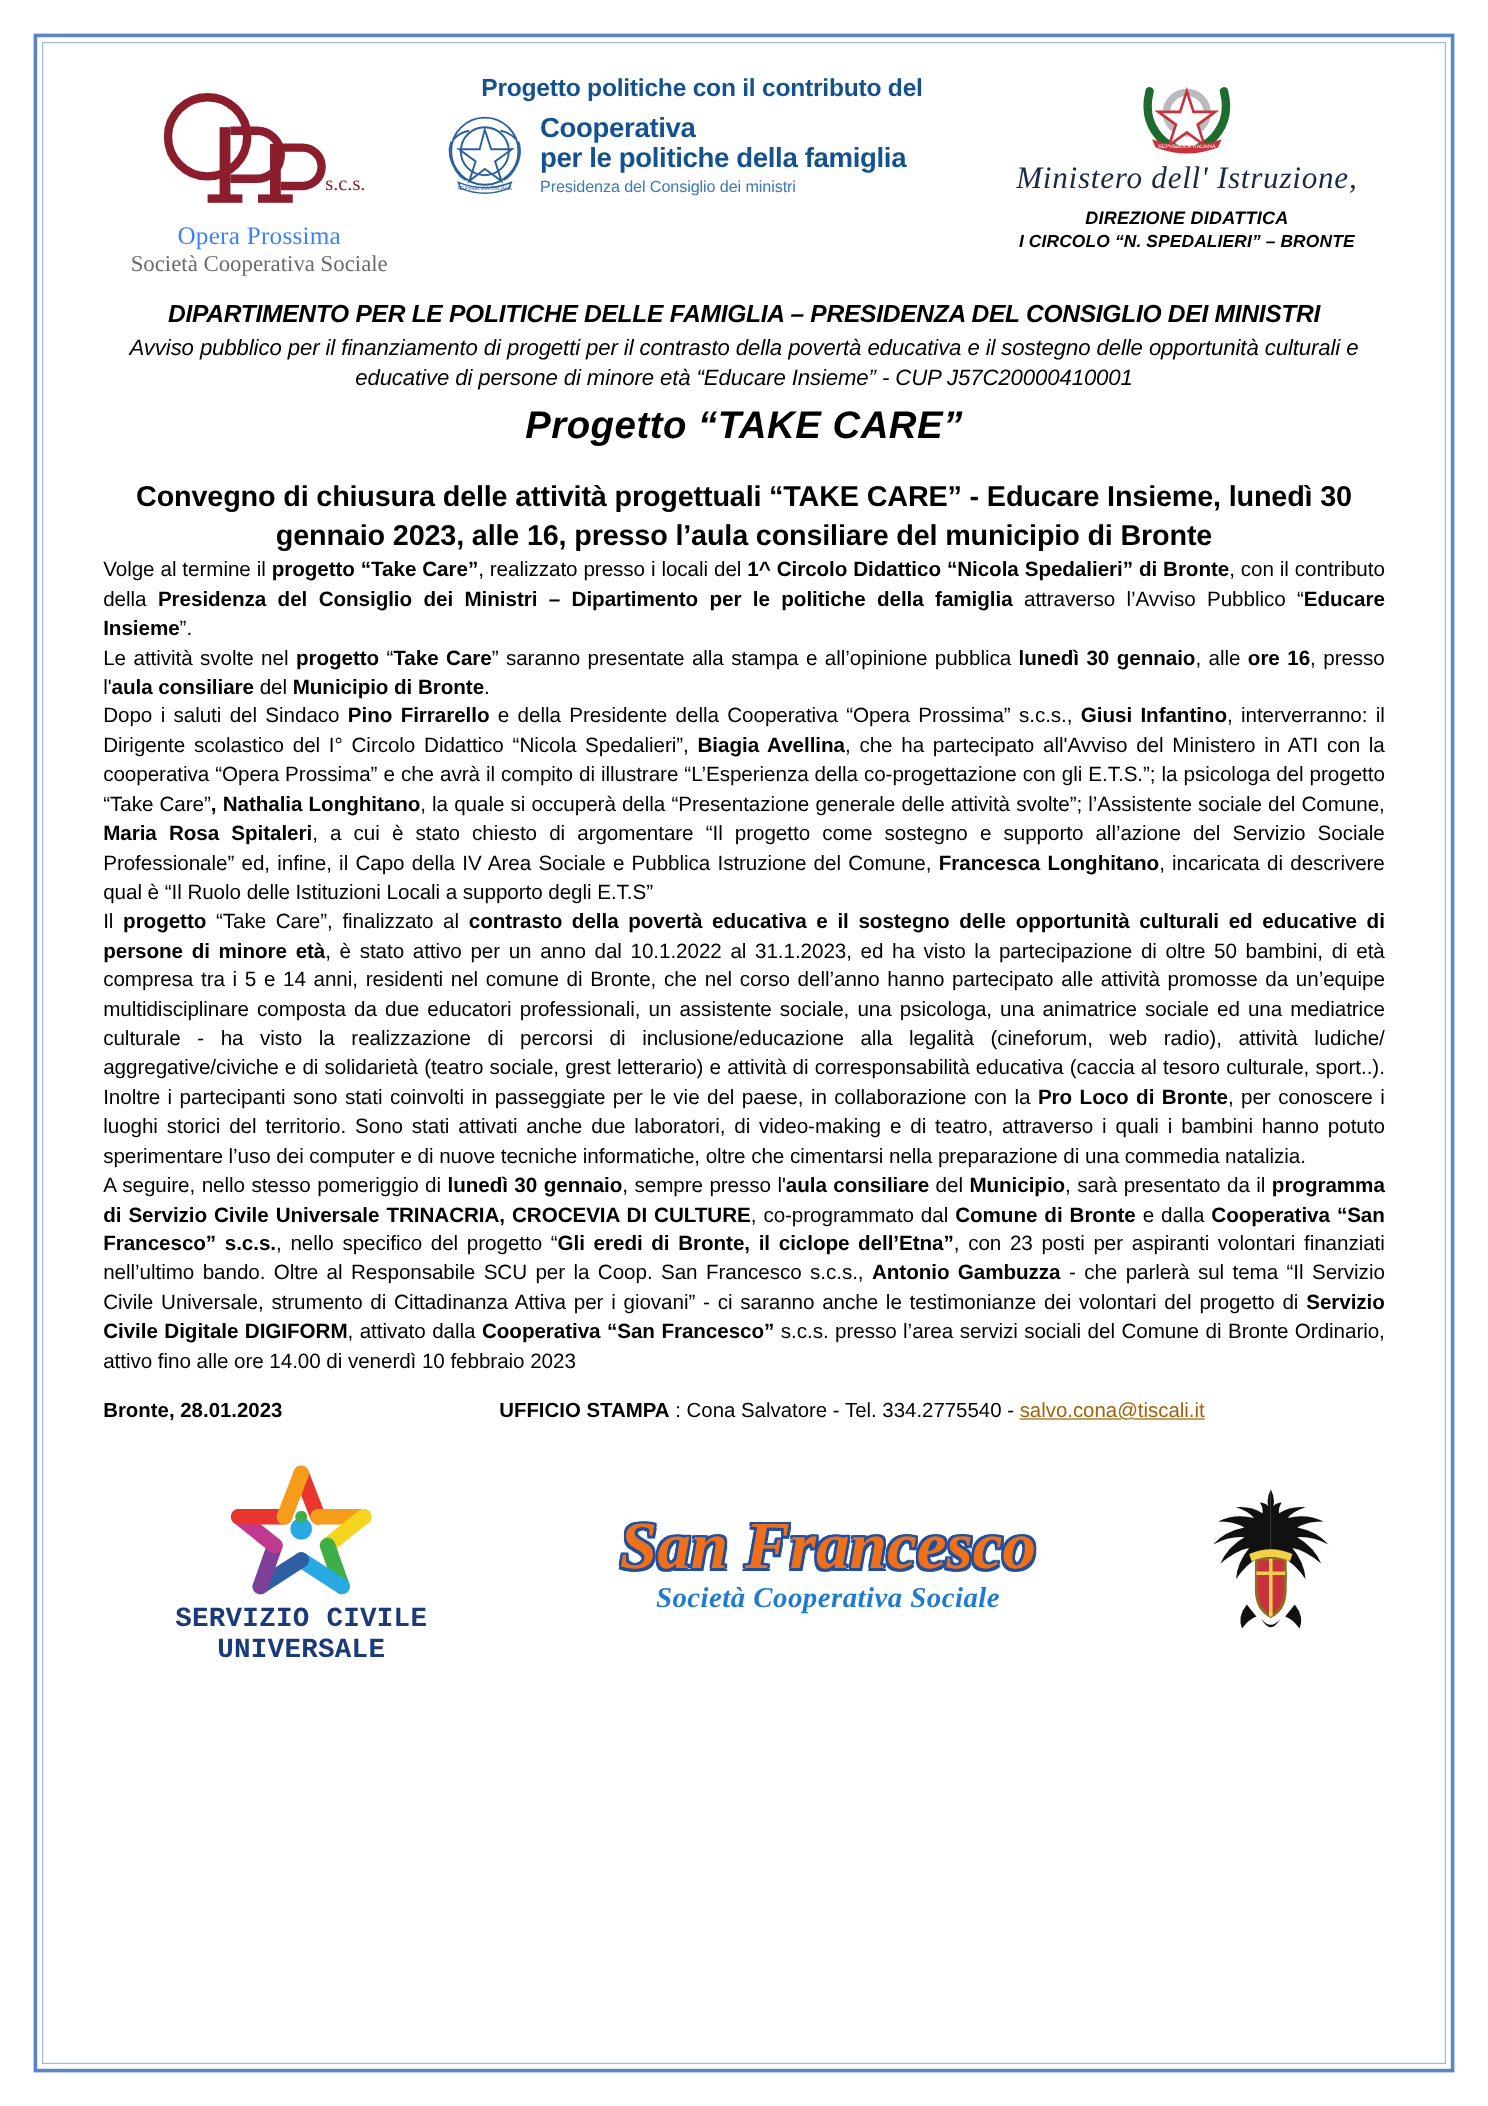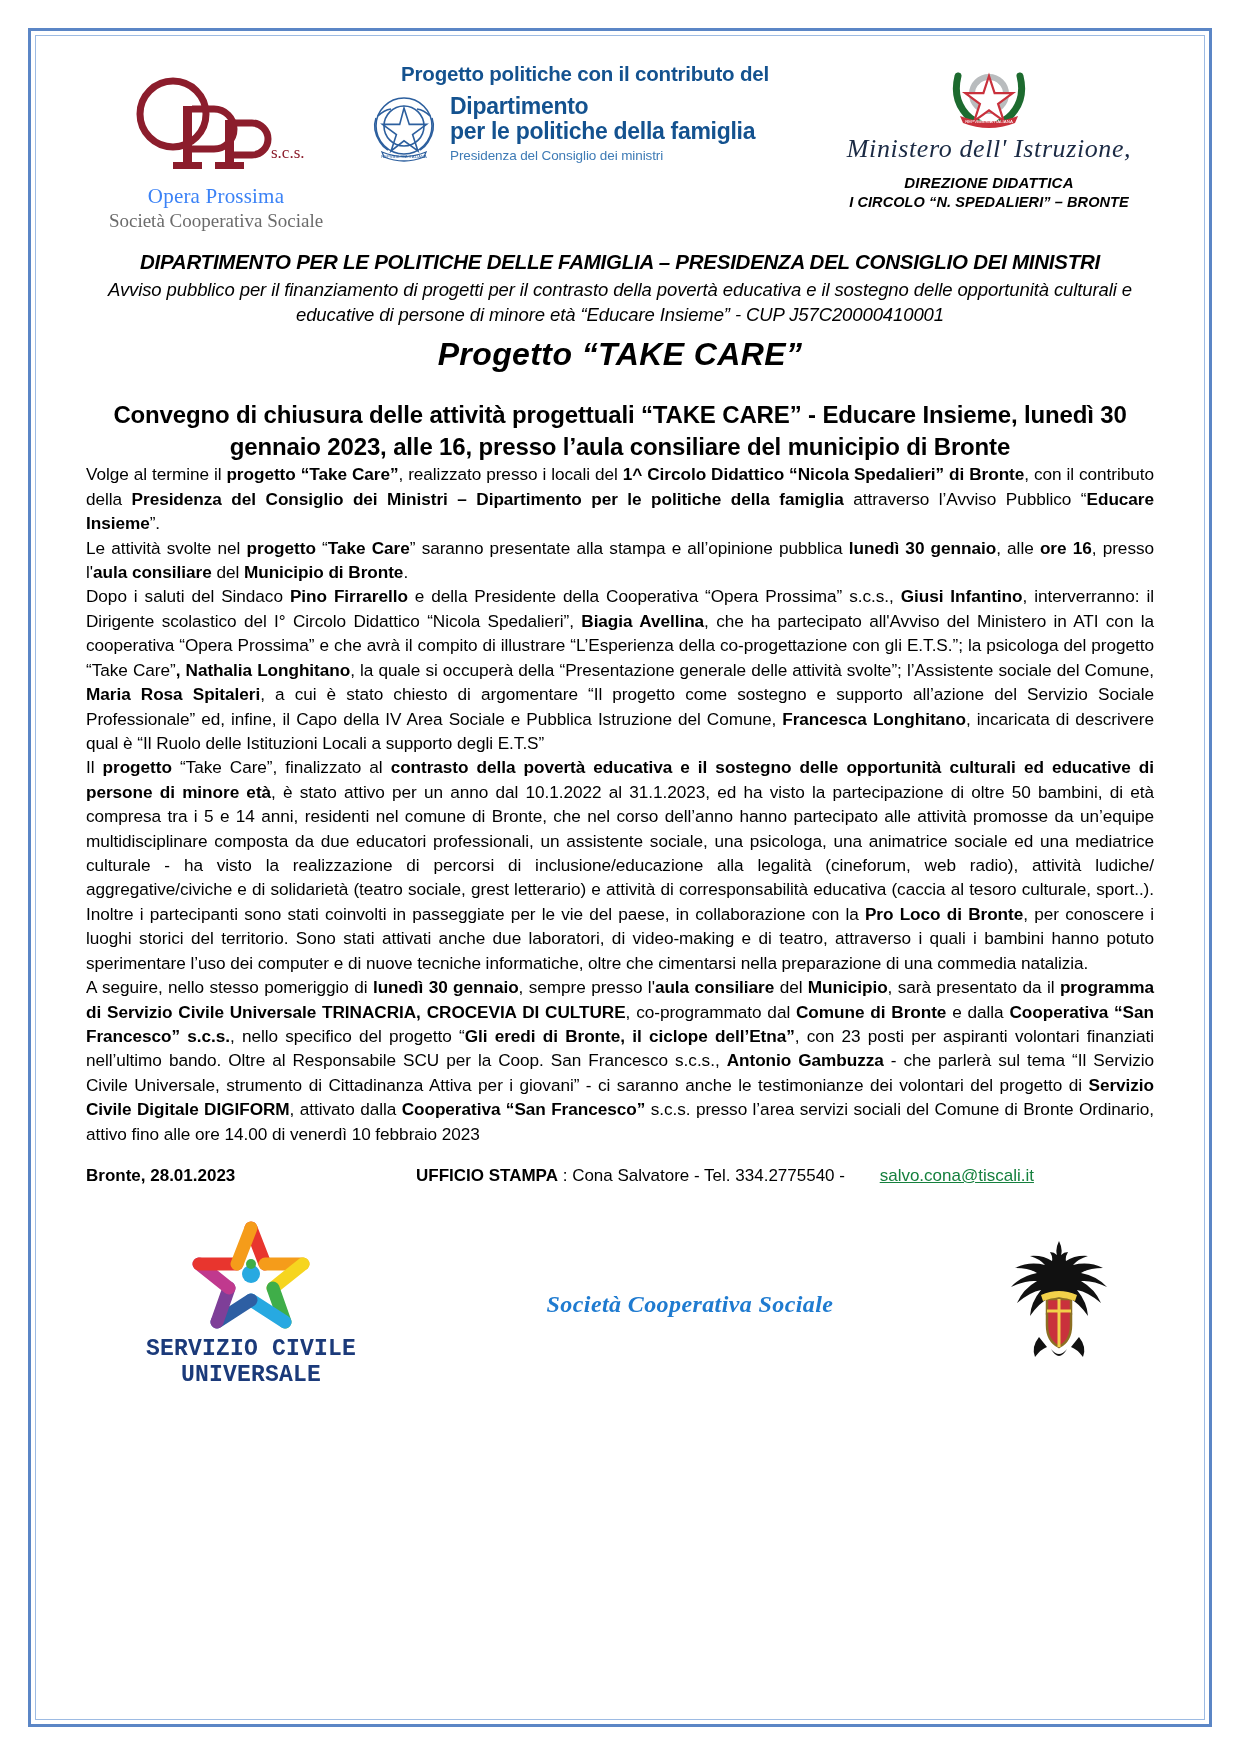--- a/index.html
+++ b/index.html
@@ -176,21 +176,21 @@
   
   .signoff {
     display: flex;
     align-items: baseline;
     margin-top: 20px;
     font-size: 17px;
   }
   .signoff-left { font-weight: bold; width: 330px; }
   .signoff-right { flex: 1; }
   .signoff-right b { font-weight: bold; }
-  .mail { color: #15803d; text-decoration: underline; margin-left: 30px; }
+  .mail { color: #a16207; text-decoration: underline; }
 
   
   .footer {
     display: flex;
     align-items: center;
     justify-content: space-between;
     margin-top: 22px;
     padding: 0 20px;
     height: 190px;
   }
@@ -282,21 +282,21 @@
                 <path d="M64 26 q4 12 -4 24 q-3 5 -8 8"></path>
                 <path d="M10 24 q6 -6 13 -7 M62 24 q-6 -6 -13 -7"></path>
               </g>
               <g fill="none" stroke="#2c5f9e" stroke-width="1.3">
                 <path d="M14 60 q22 9 44 0 l-2 5 q-20 8 -40 0z"></path>
               </g>
               <text x="36" y="66" font-size="4.2" fill="#2c5f9e" text-anchor="middle" font-family="Liberation Sans, sans-serif">REPVBBLICA ITALIANA</text>
             </svg>
           </div>
           <div class="dip-text">
-            <div class="dip-l1">Dipartimento</div>
+            <div class="dip-l1">Cooperativa</div>
             <div class="dip-l2">per le politiche della famiglia</div>
             <div class="dip-l3">Presidenza del Consiglio dei ministri</div>
           </div>
         </div>
       </div>
 
       <div class="hdr-col hdr-right">
         <div>
           <svg class="min-emblem" viewBox="0 0 78 80" xmlns="http://www.w3.org/2000/svg">
             <path d="M8 18 q-5 20 5 34 q6 9 16 13" fill="none" stroke="#1d6b2f" stroke-width="7" stroke-linecap="round"></path>
@@ -361,20 +361,21 @@
               <path d="M46 46 L60 10" stroke="#f59c1a"></path>
             </g>
             <circle cx="60" cy="56" r="9" fill="#27a9e1"></circle>
             <circle cx="60" cy="46" r="5" fill="#3fae49"></circle>
           </svg>
         </div>
         <div class="scu-label">SERVIZIO CIVILE UNIVERSALE</div>
       </div>
 
       <div class="f-col sf">
+        <div class="sf-main">San Francesco</div>
         <div class="sf-sub">Società Cooperativa Sociale</div>
       </div>
 
       <div class="f-col crest">
         <div>
           <svg width="140" height="140" viewBox="0 0 140 140" xmlns="http://www.w3.org/2000/svg">
             <g fill="#111111">
               <path d="M70 8 q-4 8 -2 14 q-3 -3 -7 -3 q3 5 2 9 q-9 -6 -22 -5 q10 3 15 9 q-16 -4 -30 3 q14 0 22 5 q-16 3 -26 14 q14 -7 26 -6 q-14 8 -20 22 q13 -11 24 -13 q-10 12 -11 26 q9 -13 19 -18 q-5 13 -2 25 q5 -13 12 -19 z"></path>
               <path d="M70 8 q4 8 2 14 q3 -3 7 -3 q-3 5 -2 9 q9 -6 22 -5 q-10 3 -15 9 q16 -4 30 3 q-14 0 -22 5 q16 3 26 14 q-14 -7 -26 -6 q14 8 20 22 q-13 -11 -24 -13 q10 12 11 26 q-9 -13 -19 -18 q5 13 2 25 q-5 -13 -12 -19 z"></path>
             </g>

